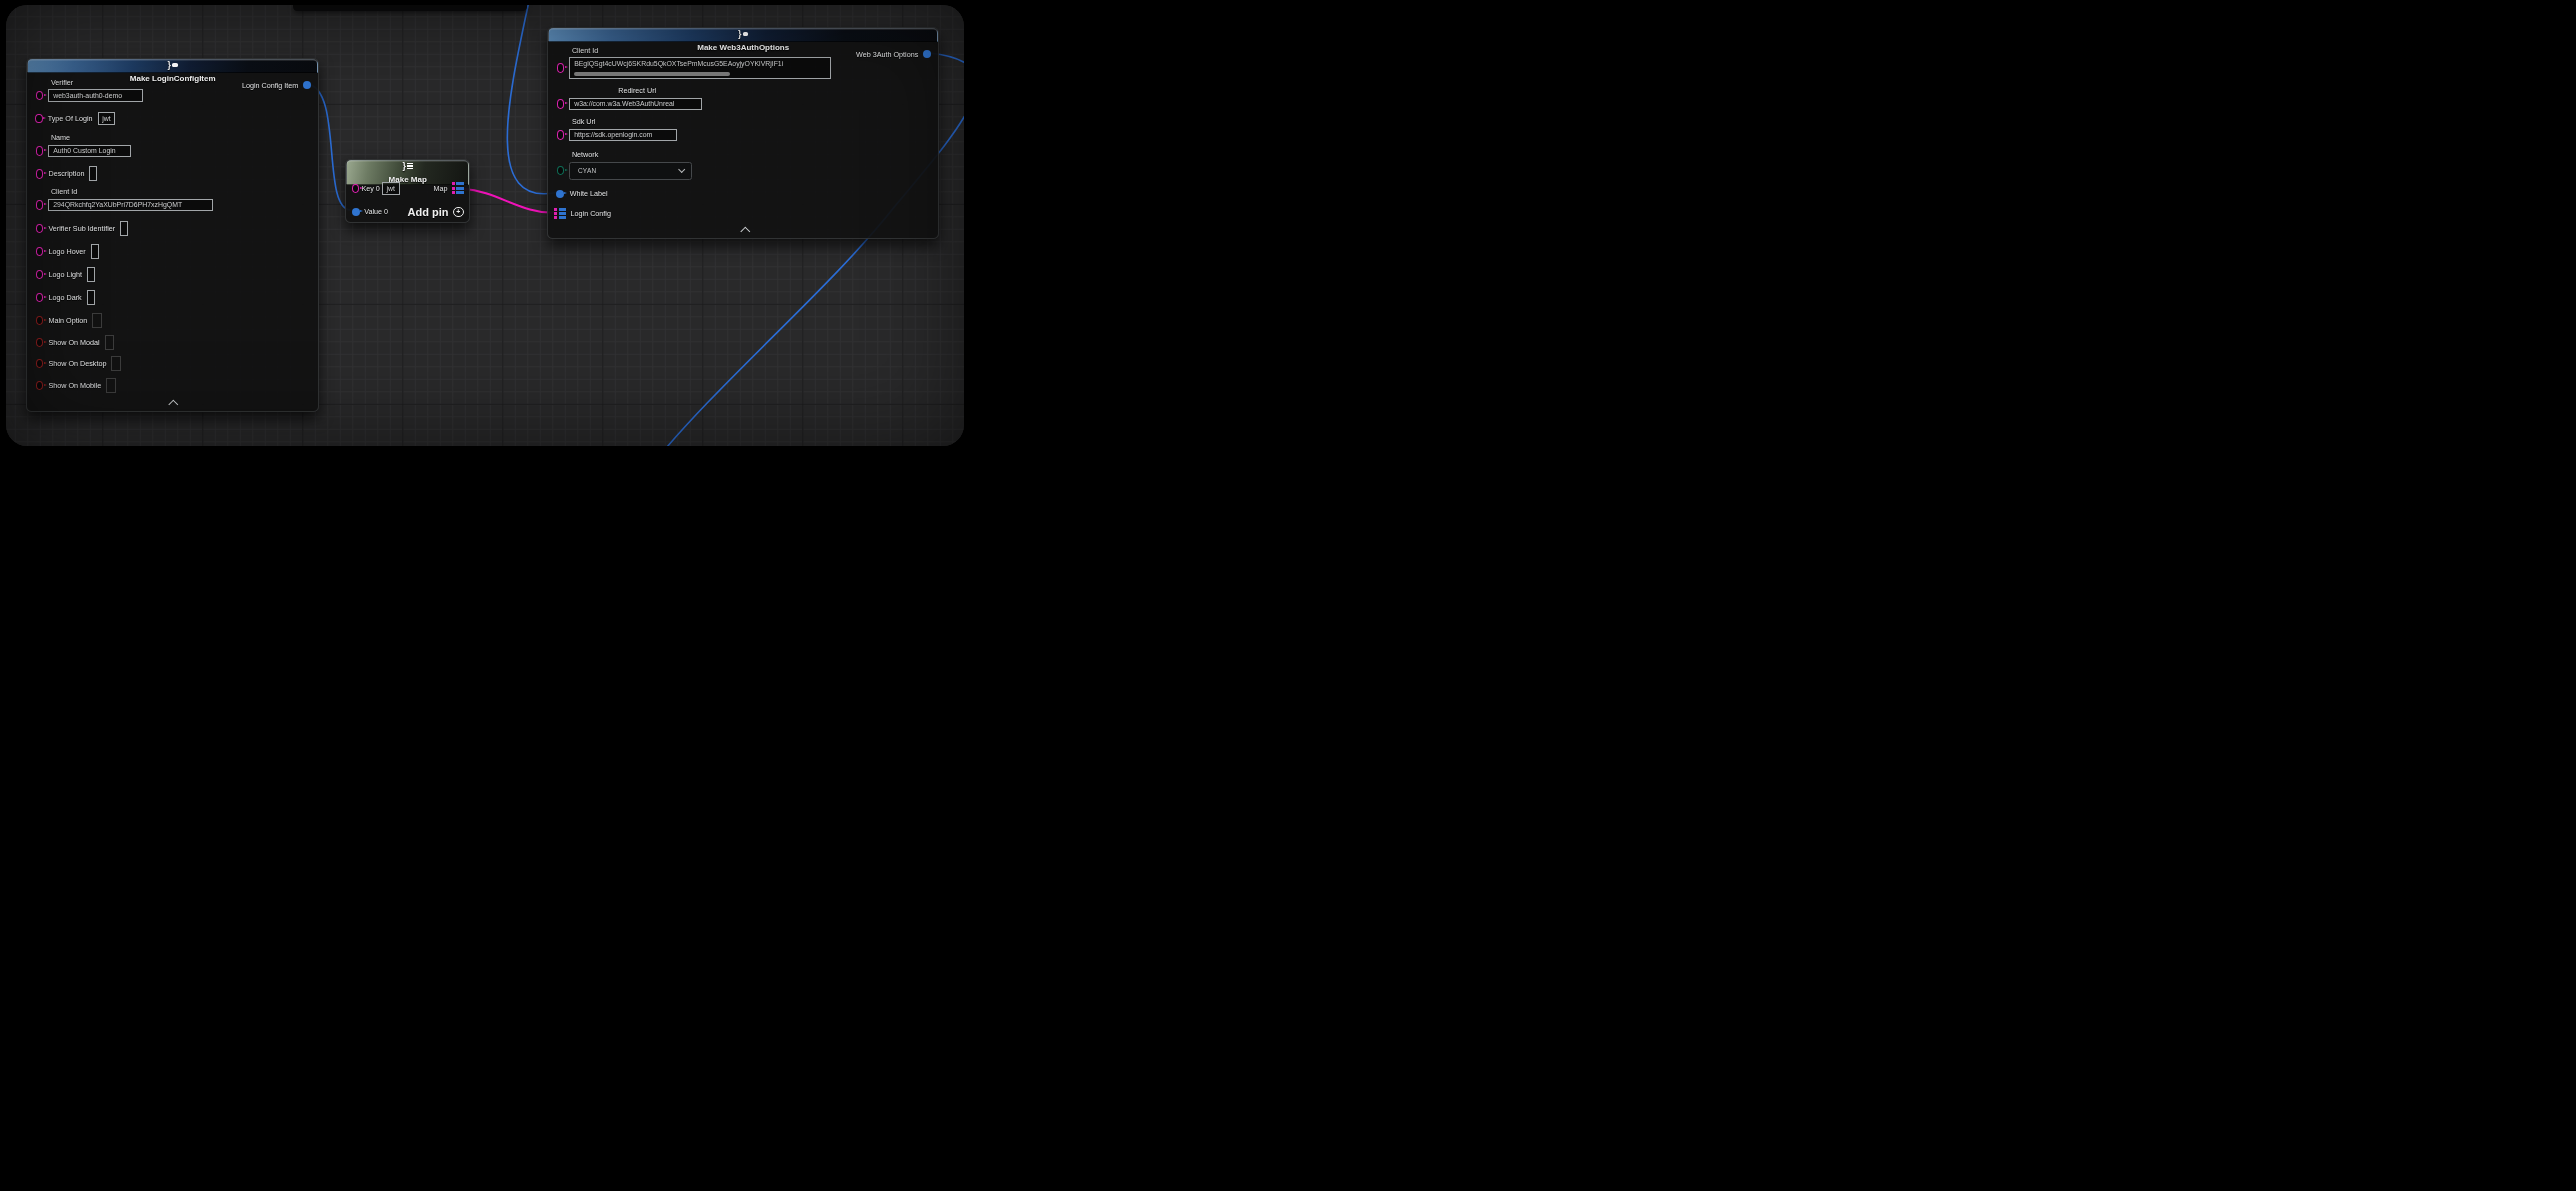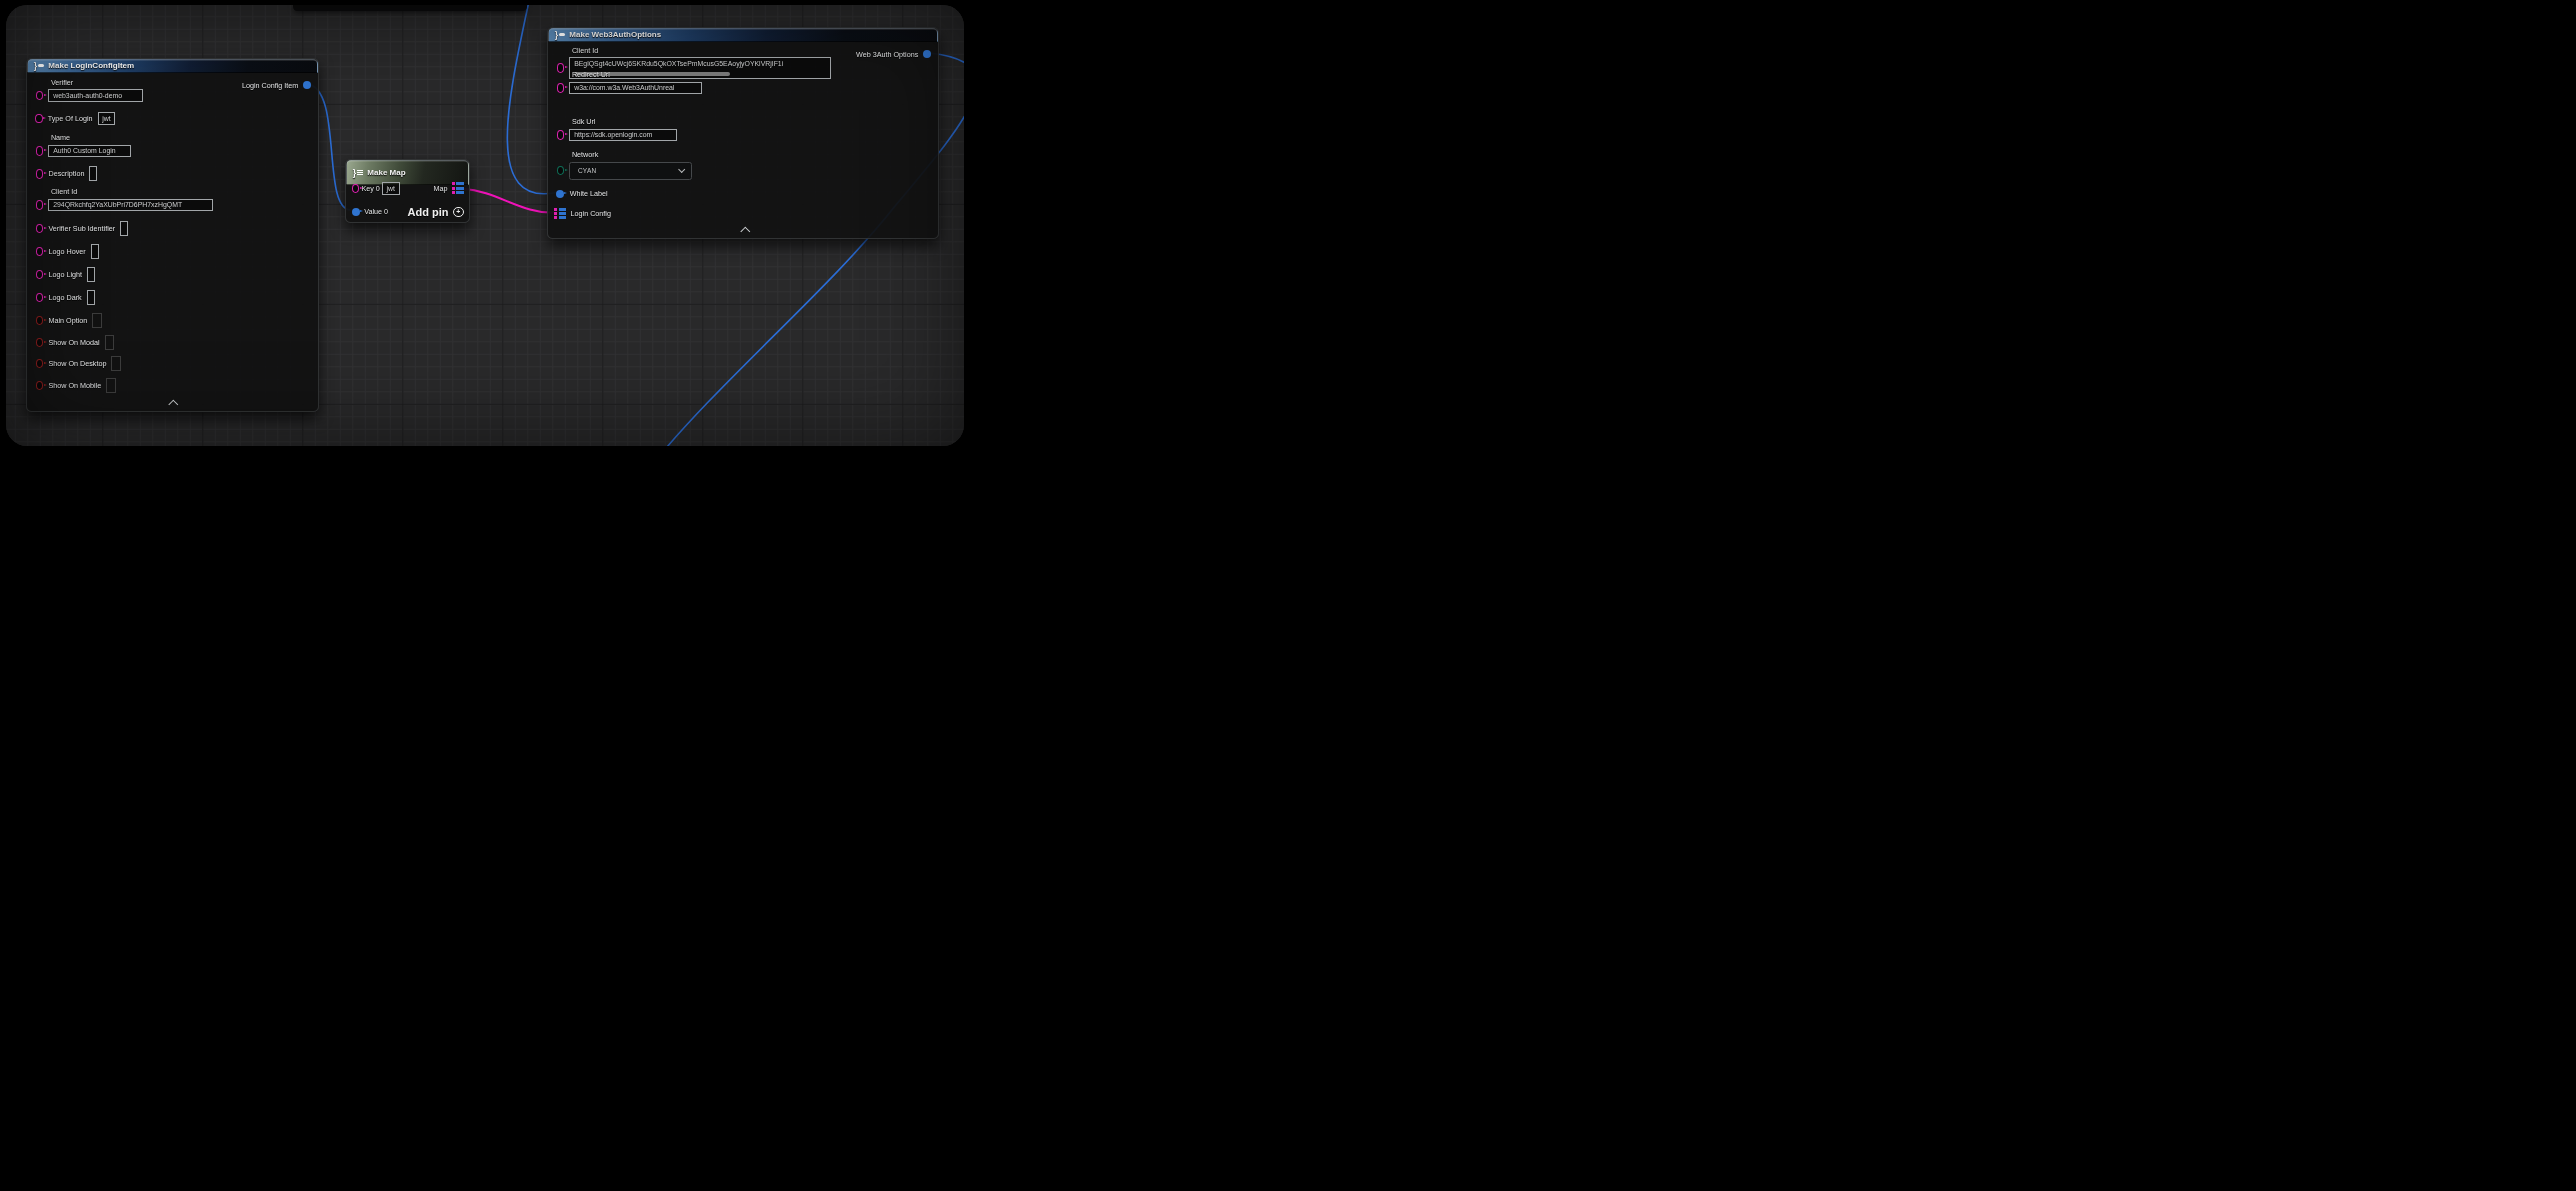--- a/index.html
+++ b/index.html
@@ -16,21 +16,21 @@
     background-position:-3.7px -1.2px,-3.7px -1.2px,-3.7px -1.2px,-3.7px -1.2px;}
   #vignette{position:absolute;inset:0;pointer-events:none;border-radius:21px;
     box-shadow:inset 0 0 87px rgba(0,0,0,.55);z-index:6;}
   svg.wires{position:absolute;left:0;top:0;width:958px;height:441px;z-index:2;}
 
   .node{position:absolute;background:rgba(18,18,18,.94);border:0.6px solid rgba(100,104,108,.38);
     border-radius:5.6px;box-shadow:0 6.2px 13.7px rgba(0,0,0,.65);z-index:3;}
   .hdr{position:absolute;left:0;top:0;right:0;height:13.7px;border-radius:5px 5px 0 0;
     display:flex;align-items:center;gap:4.4px;padding:0 5.6px;box-sizing:border-box;
     border:0.6px solid rgba(165,175,185,.45);border-bottom-color:rgba(0,0,0,.6);
-    box-shadow:inset 0 0.6px 0 rgba(255,255,255,.22);}
+    box-shadow:inset 0 0.6px 0 rgba(255,255,255,.22);flex-direction:column;}
   .hdr.blue{background:linear-gradient(100deg,#5b8ab6 0%,#39618e 16%,#1e3c63 36%,#101d33 56%,#0a0e15 76%,#090b0f 100%);}
   .hdr.green{background:linear-gradient(100deg,#9aa88f 0%,#6d7b63 18%,#414c3a 42%,#232820 63%,#131512 100%);}
   .title{font-size:8px;font-weight:bold;color:#f3f3f3;text-shadow:0 0.6px 1.2px #000;white-space:nowrap;}
   .brace{color:#fff;font-weight:bold;font-size:8.7px;text-shadow:0 0.6px 1.2px #000;display:flex;align-items:center;gap:1.2px;}
   .brace::before{content:"}";}
   .pill{width:5.6px;height:3.1px;background:#fff;border-radius:1.6px;}
   .lines{display:flex;flex-direction:column;gap:1.2px;}
   .lines i{display:block;width:5.6px;height:1.2px;background:#fff;}
 
   .row{position:absolute;display:flex;align-items:center;gap:5px;}
@@ -234,21 +234,21 @@
       <span class="lbl">Client Id</span>
       <span class="boxline">
         <span class="pin string"></span>
         <span class="tbox bigbox">
           <span>BEglQSgt4cUWcj6SKRdu5QkOXTsePmMcusG5EAoyjyOYKlVRjIF1i</span>
           <span class="scrollbar"></span>
         </span>
       </span>
     </div>
 
-    <div class="col" style="left:8.7px;top:42px;">
+    <div class="col" style="left:8.7px;top:58px;align-items:center;">
       <span class="lbl">Redirect Url</span>
       <span class="boxline">
         <span class="pin string"></span>
         <span class="tbox" style="width:133px;height:12.5px;">w3a://com.w3a.Web3AuthUnreal</span>
       </span>
     </div>
 
     <div class="col" style="left:8.7px;top:89px;">
       <span class="lbl">Sdk Url</span>
       <span class="boxline">

